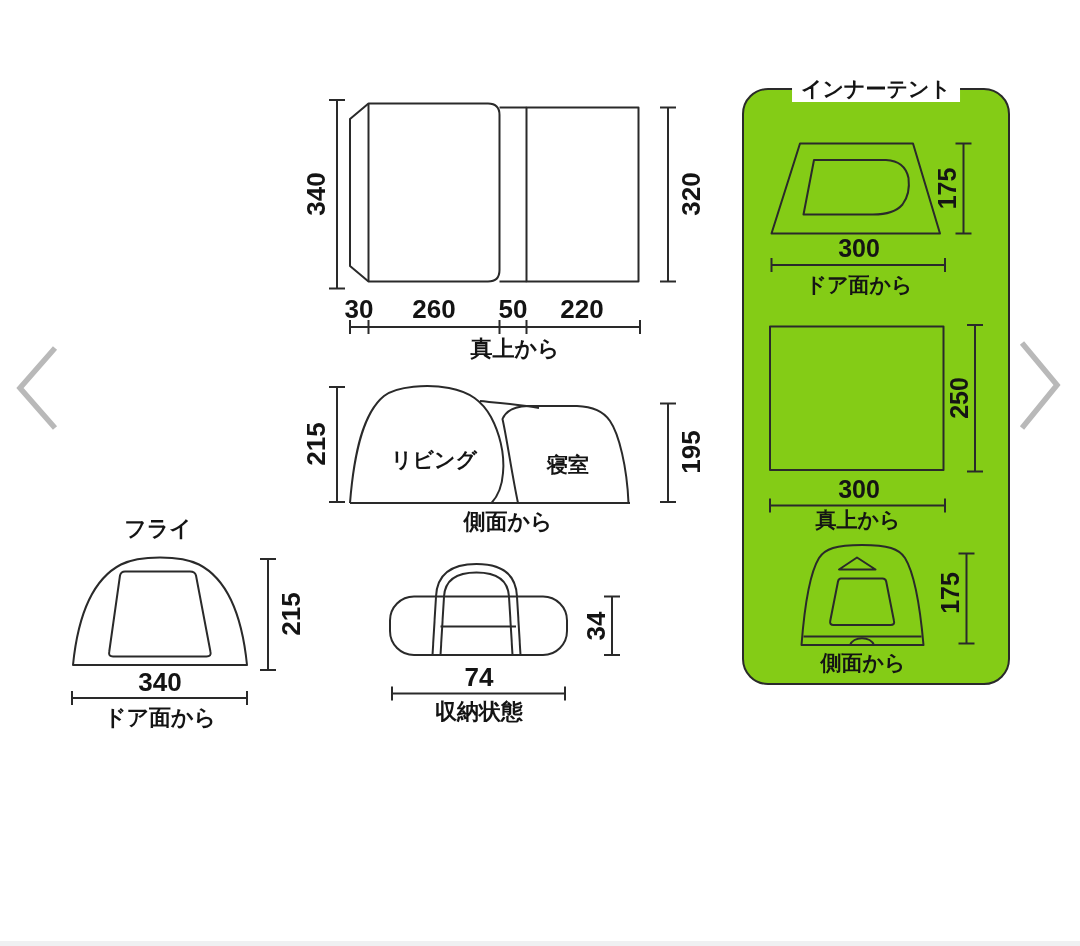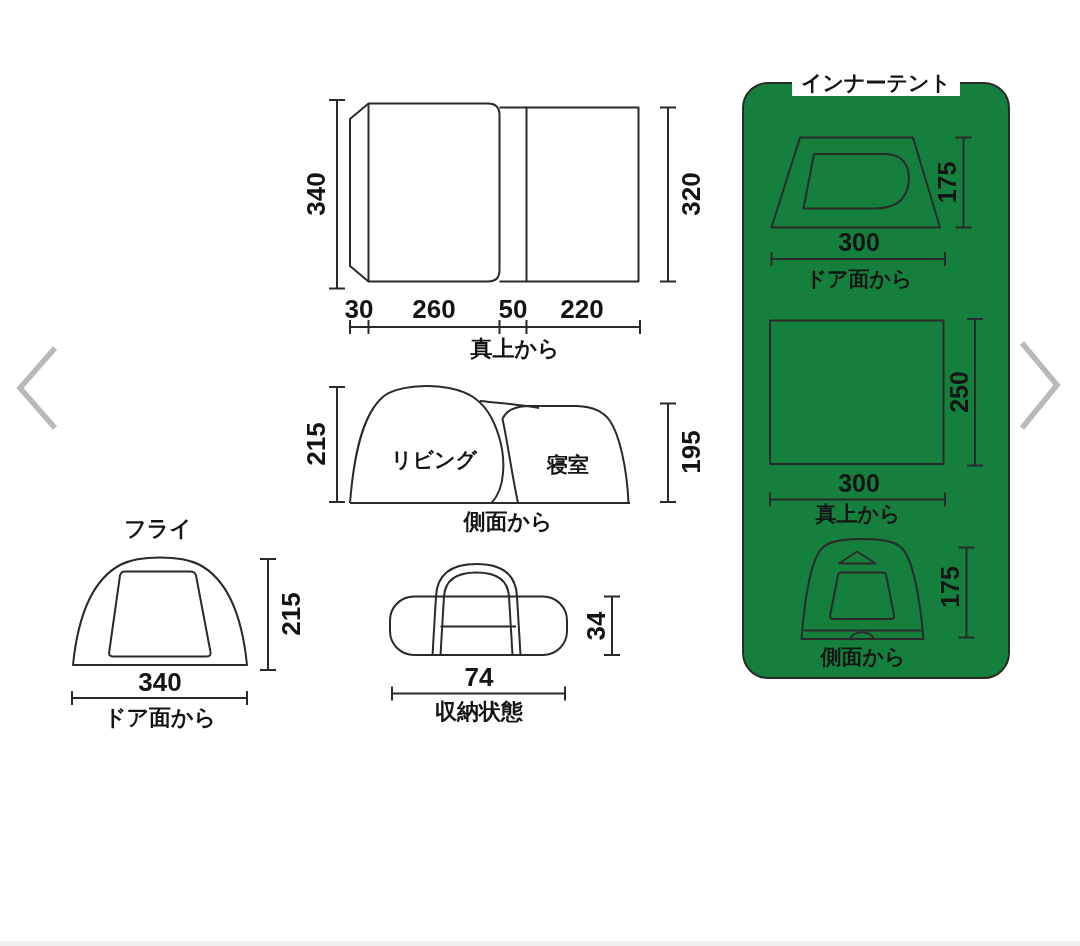--- a/index.html
+++ b/index.html
@@ -15,22 +15,22 @@
   .ln { stroke:#2a2a2a; stroke-width:2; fill:none; stroke-linejoin:round; stroke-linecap:butt; }
   text { fill:#141414; font-weight:bold; font-family:"Liberation Sans","DejaVu Sans",sans-serif; }
   .num  { font-size:26px; text-anchor:middle; }
   .numi { font-size:25px; text-anchor:middle; }
   .vnum  { font-size:26px; text-anchor:middle; dominant-baseline:central; }
   .vnumi { font-size:25px; text-anchor:middle; dominant-baseline:central; }
   .jp   { font-size:22px; text-anchor:middle; }
   .jps  { font-size:21px; text-anchor:middle; }
   .room { font-size:21px; text-anchor:middle; }
   .panel {
-    position:absolute; left:742px; top:82px; width:268px; height:597px;
-    border:2px solid #2a2a2a; border-radius:26px; background:#15803d;
+    position:absolute; left:742px; top:88px; width:268px; height:597px;
+    border:2px solid #2a2a2a; border-radius:26px; background:#84cc16;
   }
   .panel-title {
     position:absolute; top:-14px; left:50%; transform:translateX(-50%);
     background:#ffffff; padding:0 9px; white-space:nowrap;
     font-size:21px; font-weight:bold; color:#141414; line-height:26px;
   }
   .panel-svg { position:absolute; left:-2px; top:-2px; overflow:visible; }
   .chev-btn { position:absolute; width:56px; height:100px; cursor:pointer; background:transparent; border:none; }
   .chev-btn svg { display:block; }
   .chev { stroke:#b9b9b9; stroke-width:5.5; fill:none; stroke-linejoin:miter; stroke-linecap:butt; }

